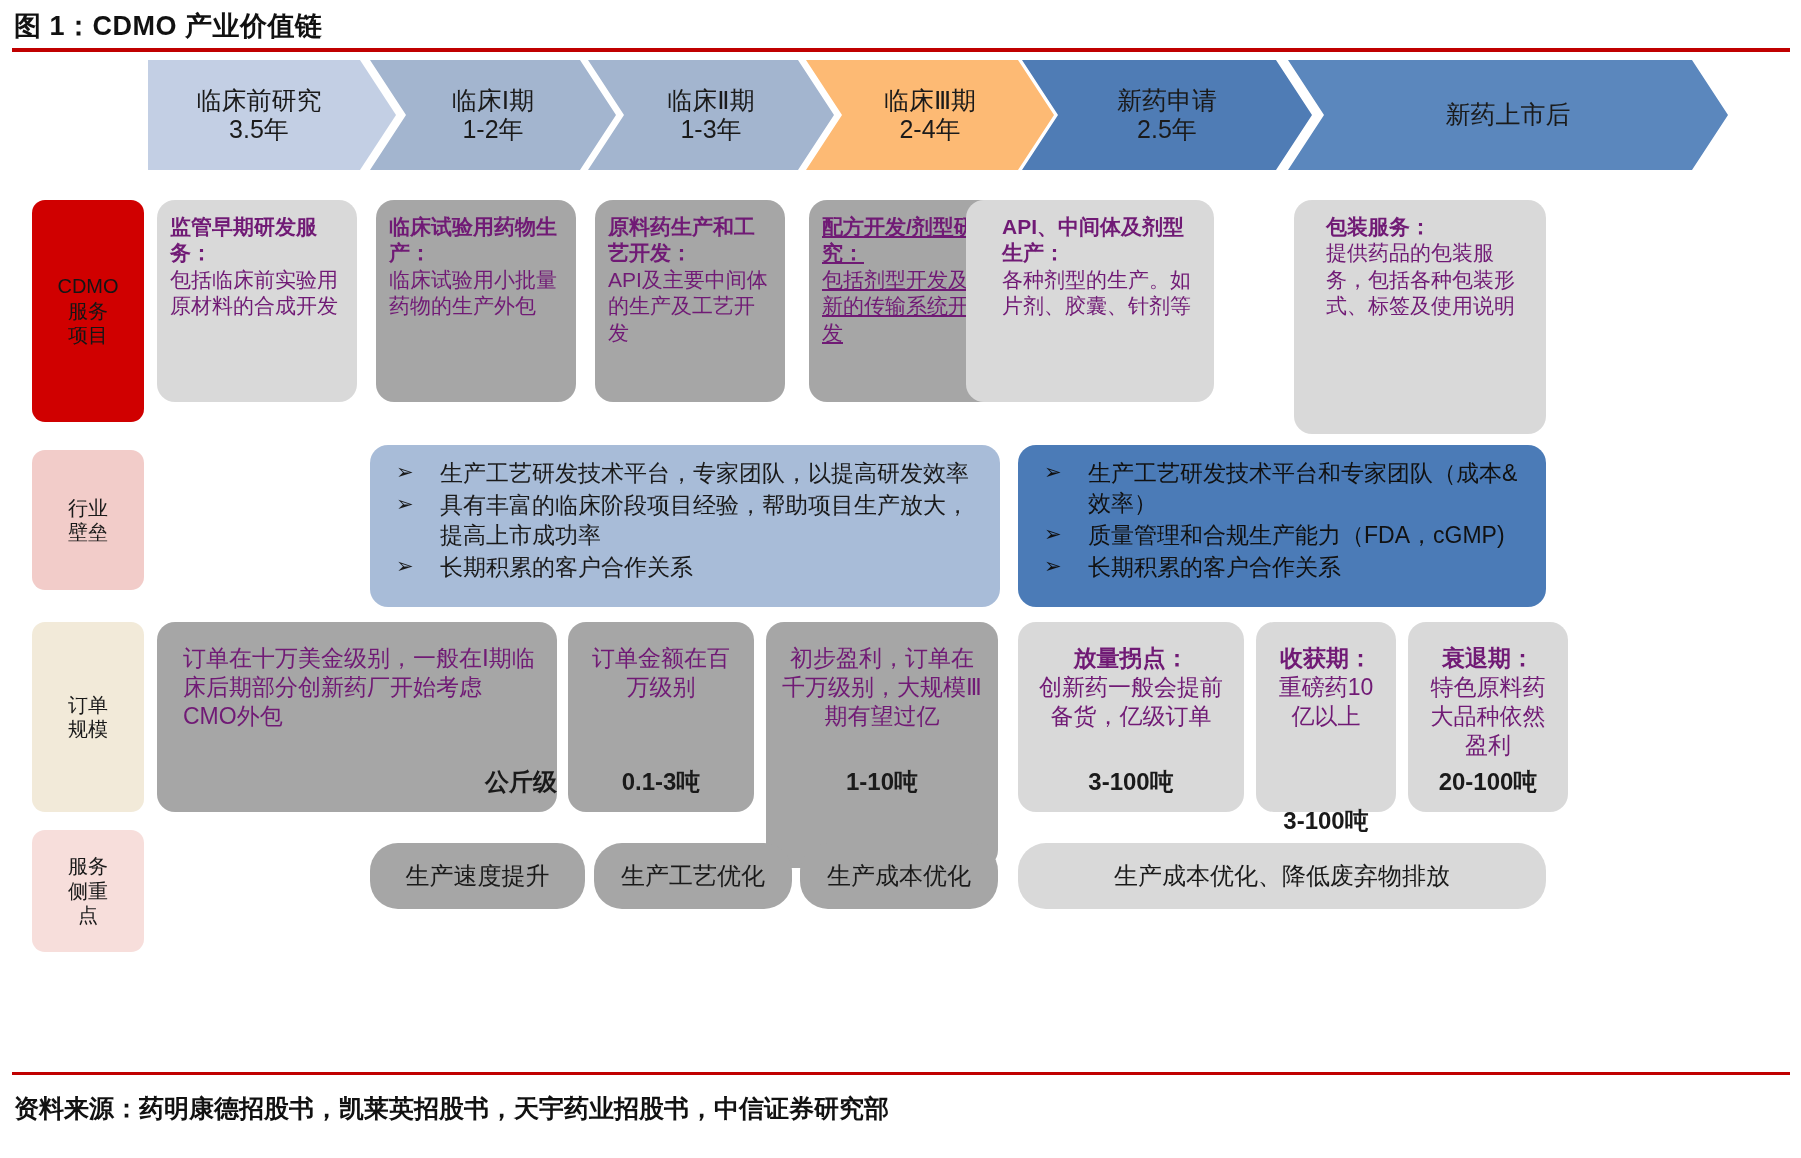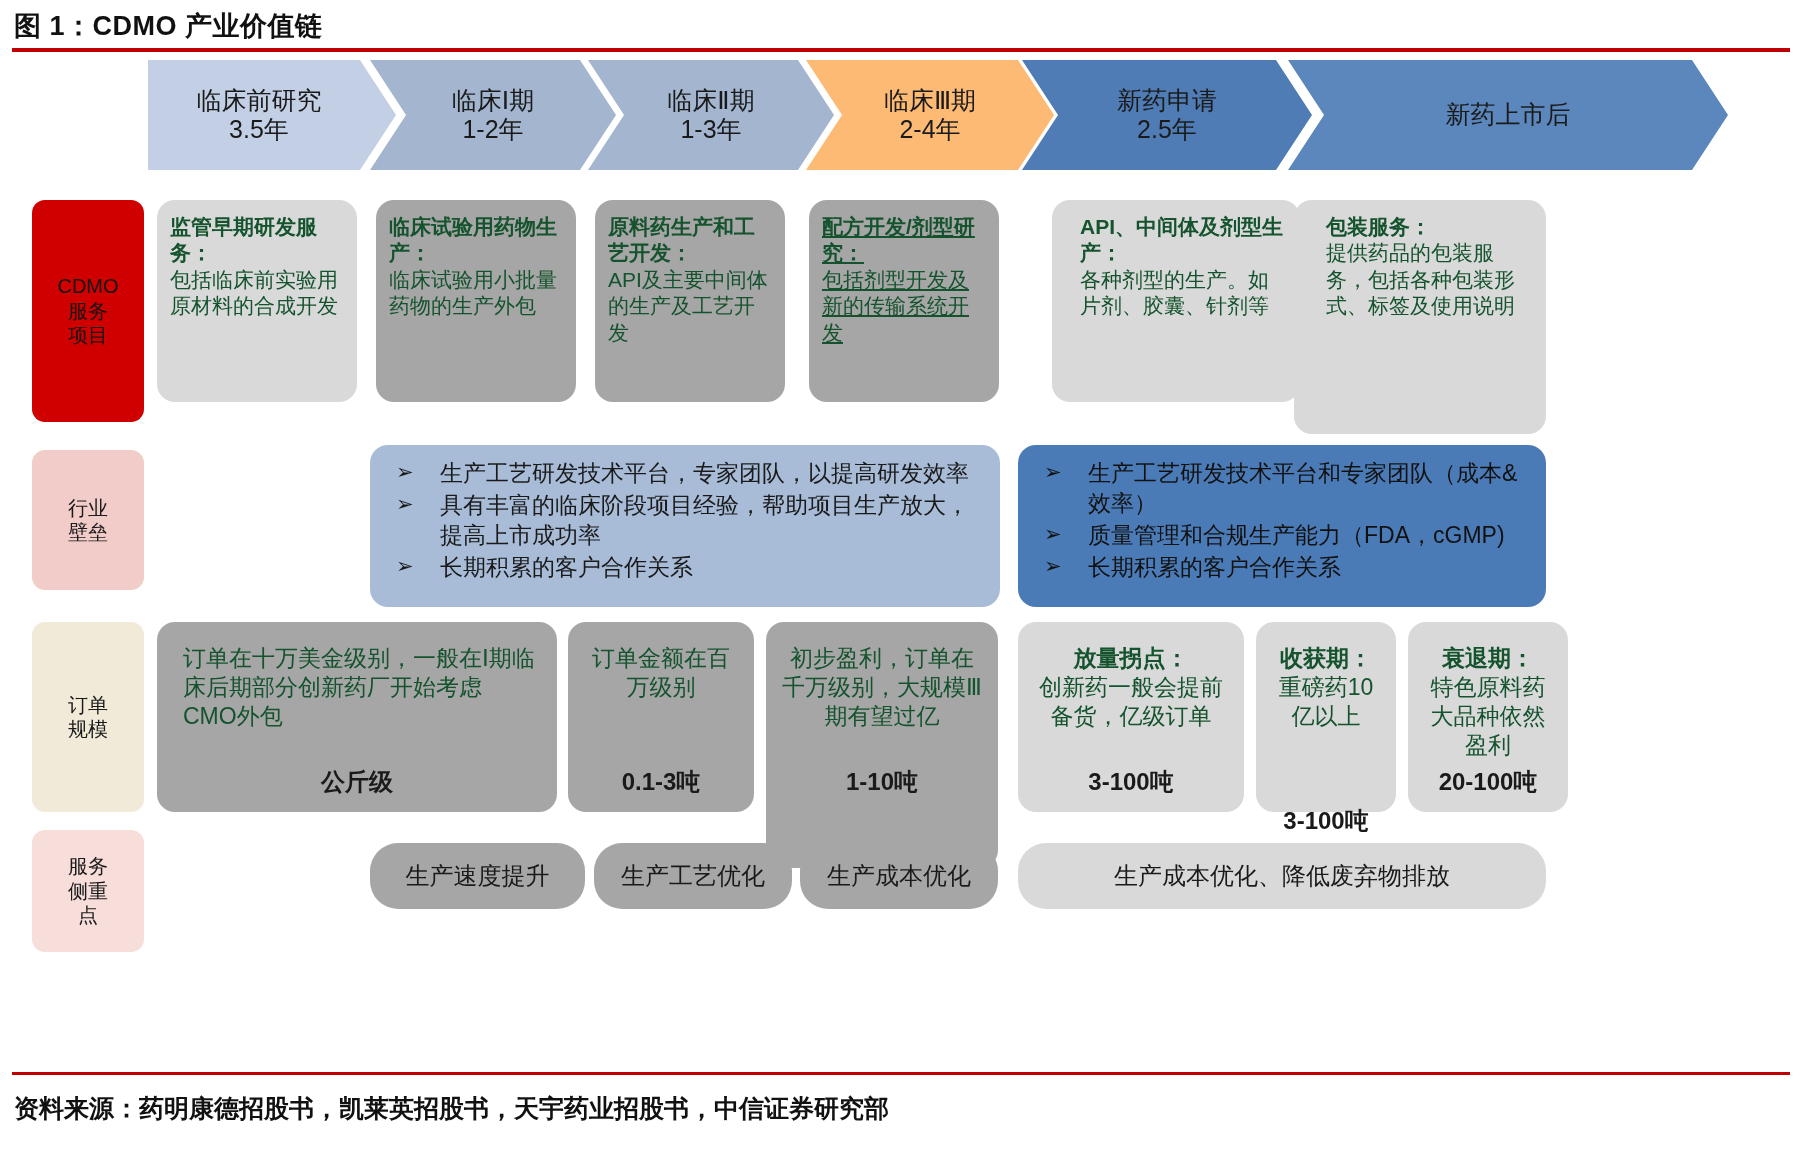--- a/index.html
+++ b/index.html
@@ -53,21 +53,21 @@
     display:flex;align-items:center;justify-content:center;
     text-align:center;border-radius:13px;
     font-size:20px;line-height:1.22;
   }
   .card{
     position:absolute;
     border-radius:18px;
     box-sizing:border-box;
     padding:14px 13px 10px 13px;
     font-size:21px;line-height:1.26;
-    color:#14532d;
+    color:#701a75;
     overflow:hidden;
   }
   .card .hd{font-weight:bold;display:block;}
   .card .bd{display:block;}
   .card.center{text-align:center;}
 
   .bullets{
     position:absolute;border-radius:18px;box-sizing:border-box;
     padding:14px 18px 12px 18px;font-size:23px;line-height:1.30;
   }
@@ -154,21 +154,21 @@
     <span class="bd">临床试验用小批量药物的生产外包</span>
   </div>
   <div class="card" style="left:595px;top:200px;width:190px;height:202px;background:#a6a6a6;">
     <span class="hd">原料药生产和工艺开发：</span>
     <span class="bd">API及主要中间体的生产及工艺开发</span>
   </div>
   <div class="card" style="left:809px;top:200px;width:190px;height:202px;background:#a6a6a6;text-decoration:underline;">
     <span class="hd">配方开发/剂型研究：</span>
     <span class="bd">包括剂型开发及新的传输系统开发</span>
   </div>
-  <div class="card" style="left:1052px;top:200px;width:248px;height:202px;background:#d9d9d9;padding-left:28px;">
+  <div class="card" style="left:966px;top:200px;width:248px;height:202px;background:#d9d9d9;padding-left:36px;">
     <span class="hd">API、中间体及剂型生产：</span>
     <span class="bd">各种剂型的生产。如片剂、胶囊、针剂等</span>
   </div>
   <div class="card" style="left:1294px;top:200px;width:252px;height:234px;background:#d9d9d9;padding-left:32px;">
     <span class="hd">包装服务：</span>
     <span class="bd">提供药品的包装服务，包括各种包装形式、标签及使用说明</span>
   </div>
 
   <div class="rowlabel" style="left:32px;top:450px;width:112px;height:140px;background:#f2ccc9;">
     <span style="white-space:pre-line;">行业
@@ -210,21 +210,21 @@
   </div>
 
   <div class="rowlabel" style="left:32px;top:622px;width:112px;height:190px;background:#f2ead9;">
     <span style="white-space:pre-line;">订单
 规模</span>
   </div>
 
   <div class="card" style="left:157px;top:622px;width:400px;height:190px;background:#a6a6a6;padding:22px 22px 10px 26px;font-size:23px;">
     <span class="bd">订单在十万美金级别，一般在Ⅰ期临床后期部分创新药厂开始考虑CMO外包</span>
   </div>
-  <div class="bigmark" style="left:157px;top:766px;width:400px;">公斤级</div>
+  <div class="bigmark" style="left:157px;top:766px;width:400px;text-align:right;">公斤级</div>
 
   <div class="card center" style="left:568px;top:622px;width:186px;height:190px;background:#a6a6a6;padding-top:22px;font-size:23px;">
     <span class="bd">订单金额在百万级别</span>
   </div>
   <div class="bigmark" style="left:568px;top:766px;width:186px;">0.1-3吨</div>
 
   <div class="card center" style="left:766px;top:622px;width:232px;height:246px;background:#a6a6a6;padding-top:22px;font-size:23px;">
     <span class="bd">初步盈利，订单在千万级别，大规模Ⅲ期有望过亿</span>
   </div>
   <div class="bigmark" style="left:766px;top:766px;width:232px;">1-10吨</div>

